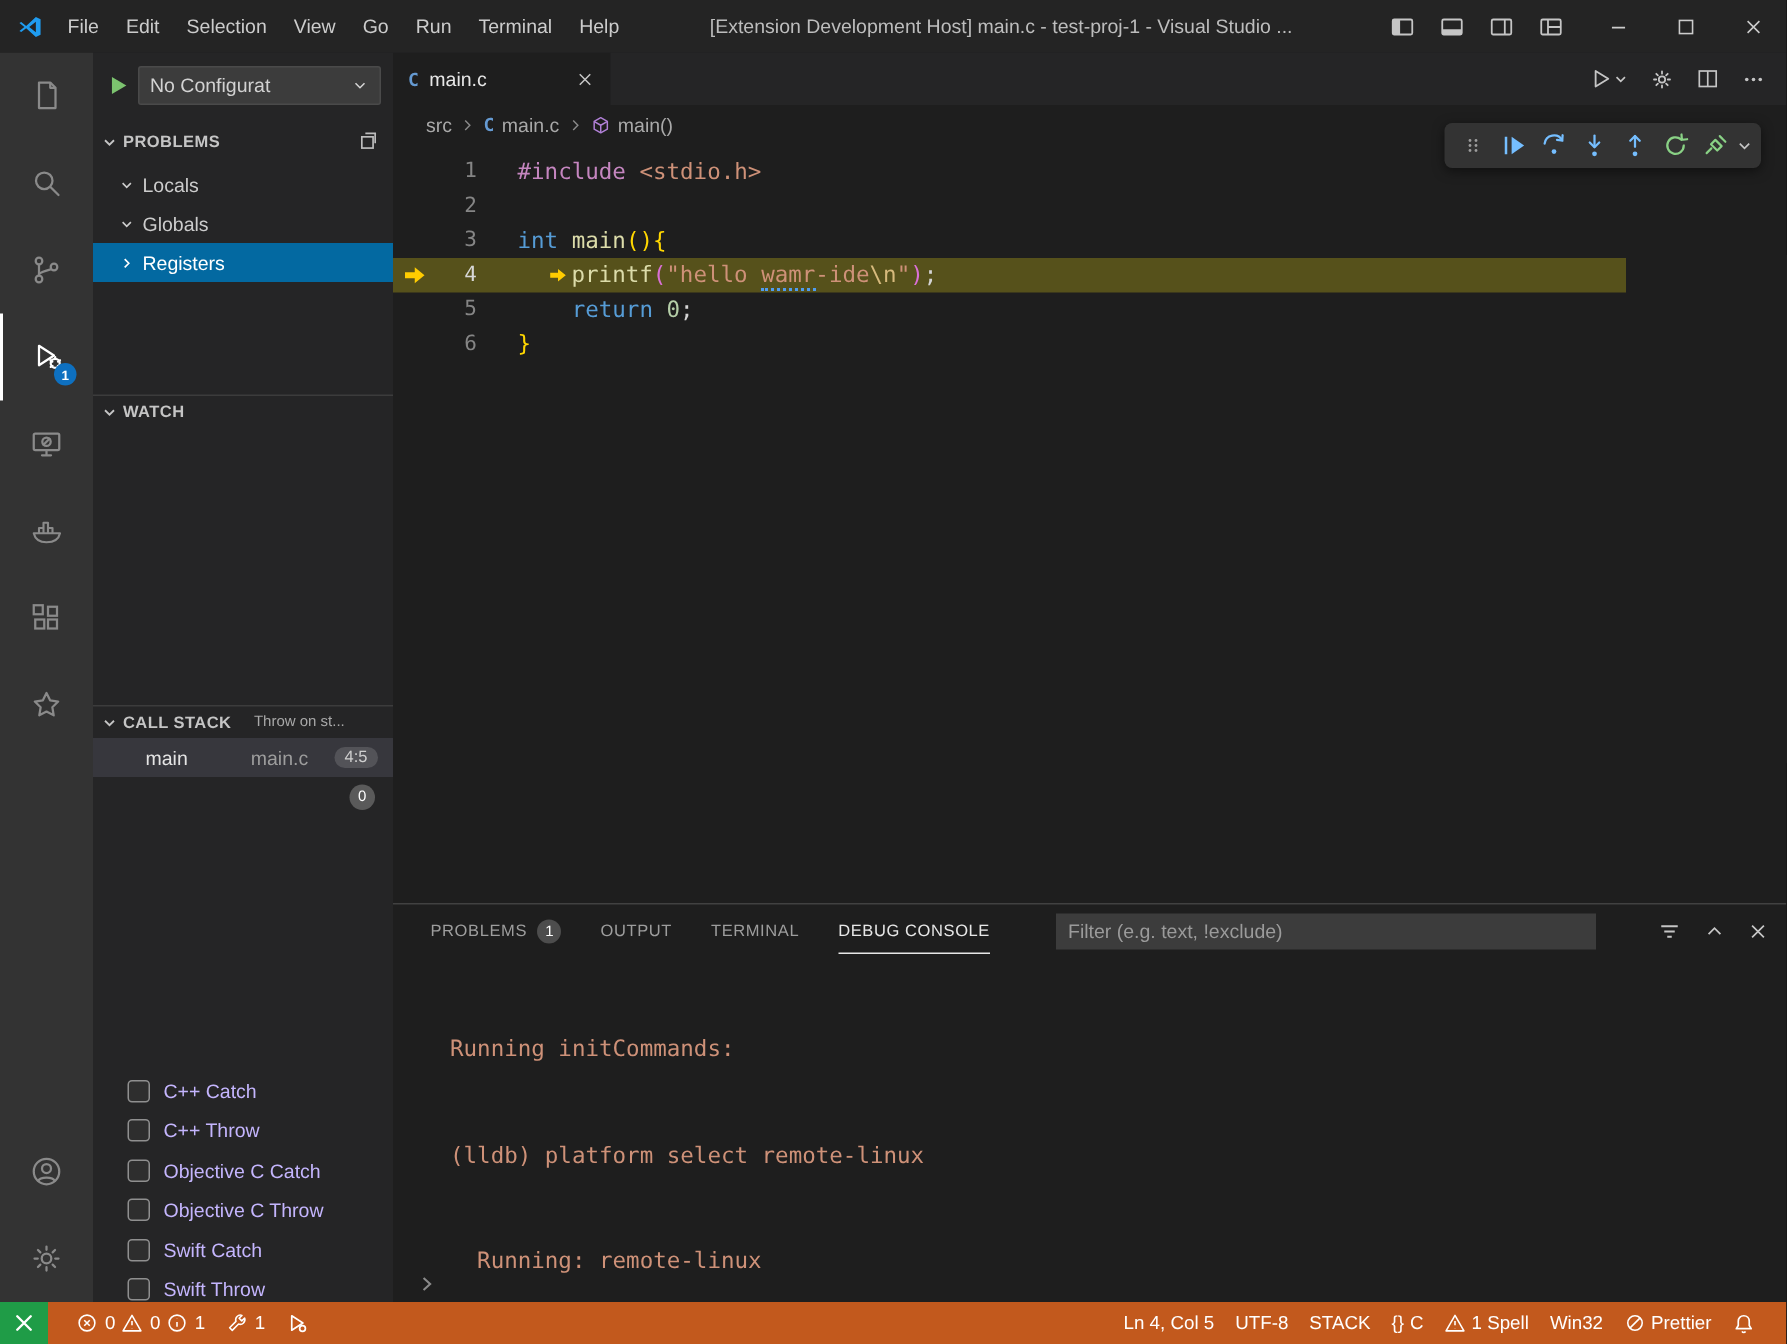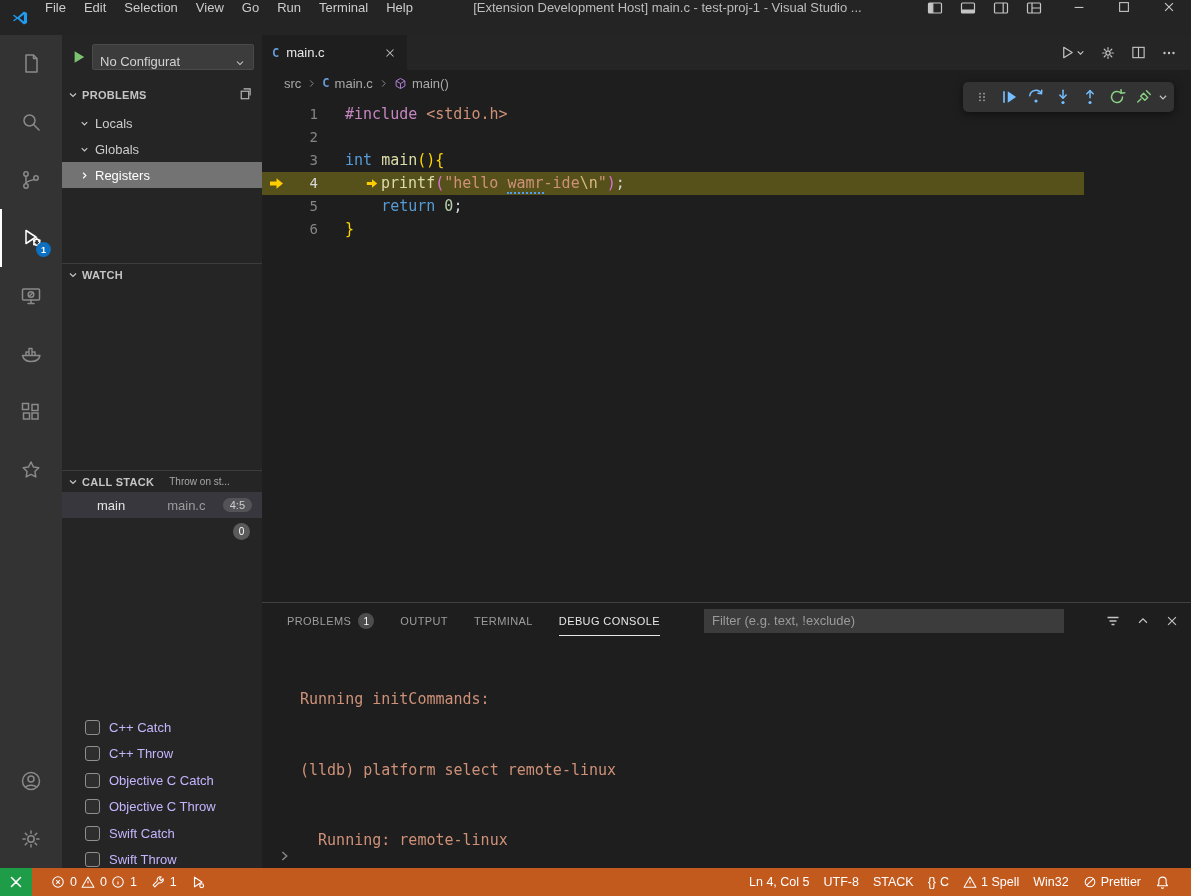--- a/index.html
+++ b/index.html
@@ -1,47 +1,47 @@
 <!DOCTYPE html>
 <html><head>
 <meta charset="utf-8">
 <style>
   *{box-sizing:border-box;margin:0;padding:0}
   body{background:#111;font-family:"Liberation Sans",sans-serif}
   .window{position:relative;width:1191px;height:896px;background:#1e1e1e;color:#ccc;overflow:hidden}
 
   
-  .titlebar{position:absolute;top:0;left:0;right:0;height:35px;background:#242424;display:flex;align-items:flex-start;font-size:13px;z-index:6}
+  .titlebar{position:absolute;top:0;left:0;right:0;height:35px;background:#242424;display:flex;align-items:center;font-size:13px;z-index:6}
   .logo{align-self:center;margin:0 7px 0 11px;display:flex}
   .menuitem{display:flex;align-items:center;padding:0 9px;color:#cccccc}
   .titletext{flex:1;display:flex;align-items:center;justify-content:center;color:#bdbdbd;white-space:nowrap;overflow:hidden}
   .tb-icons{display:flex;align-items:center;gap:17px;padding:0 14px;color:#c5c5c5}
   .winbtns{display:flex}
   .winbtn{width:45px;display:flex;align-items:center;justify-content:center;color:#cccccc}
 
   .main{position:absolute;top:35px;left:0;right:0;bottom:28px}
 
   
   .activitybar{position:absolute;top:0;bottom:0;left:0;width:62px;background:#333333;display:flex;flex-direction:column;z-index:3}
   .ab-item{height:58px;flex:none;display:flex;align-items:center;justify-content:center;color:#8a8a8a;position:relative}
   .ab-item.active{color:#ffffff;border-left:2px solid #ffffff}
   .ab-badge{position:absolute;right:11px;bottom:10px;background:#0e70c0;color:#fff;font-size:9px;font-weight:700;width:15px;height:15px;border-radius:50%;display:flex;align-items:center;justify-content:center}
   .ab-spacer{flex:1}
 
   
   .sidebar{position:absolute;top:0;bottom:0;left:62px;width:200px;background:#252526;font-size:13px;z-index:2}
   .cfgrow{position:absolute;top:8px;left:10px;right:8px;height:27px;display:flex;align-items:center;gap:6px}
-  .cfgselect{flex:1;height:26px;background:#3c3c3c;border:1px solid #4a4a4a;border-radius:2px;display:flex;align-items:flex-end;padding:0 7px;color:#d2d2d2;overflow:hidden;white-space:nowrap}
+  .cfgselect{flex:1;height:26px;background:#3c3c3c;border:1px solid #4a4a4a;border-radius:2px;display:flex;align-items:center;padding:0 7px;color:#d2d2d2;overflow:hidden;white-space:nowrap}
   .cfgselect .chev{margin-left:auto;display:flex}
   .sechdr{position:absolute;left:0;right:0;height:22px;display:flex;align-items:center;gap:3px;padding-left:5px;font-size:11px;font-weight:700;color:#c5c5c5;letter-spacing:.3px}
   .sechdr.bordered{border-top:1px solid #3c3c3c}
   .hdr-status{font-size:10px;font-weight:400;color:#a8a8a8;margin-left:12px;letter-spacing:0}
   .hdr-action{position:absolute;right:10px;top:3px;color:#bdbdbd;display:flex}
   .treerow{position:absolute;left:0;right:0;height:26px;display:flex;align-items:center;gap:5px;padding-left:17px;color:#cccccc}
-  .treerow.selected{background:#737373;color:#ffffff}
+  .treerow.selected{background:#0369a1;color:#ffffff}
   .stackrow{position:absolute;left:0;right:0;height:26px;background:#37373d;display:flex;align-items:center;padding:0 10px 0 35px;color:#e4e4e4}
   .stackfile{color:#9d9d9d;margin-left:42px;flex:1}
   .stackpos{background:rgba(255,255,255,.14);color:#cfcfcf;font-size:11px;border-radius:8px;padding:1px 7px}
   .zerobadge{position:absolute;right:12px;width:17px;height:17px;border-radius:50%;background:#5a5a5a;color:#fff;font-size:10px;display:flex;align-items:center;justify-content:center}
   .bp-list{position:absolute;left:0;right:0}
   .bprow{height:26.5px;display:flex;align-items:center;gap:9px;padding-left:23px;color:#c4b5fd}
   .cb{width:15px;height:15px;flex:none;border:1px solid #8f8f8f;border-radius:3px;background:#2e2e2e}
 
   
   .editorzone{position:absolute;top:0;bottom:0;left:262px;right:0}

